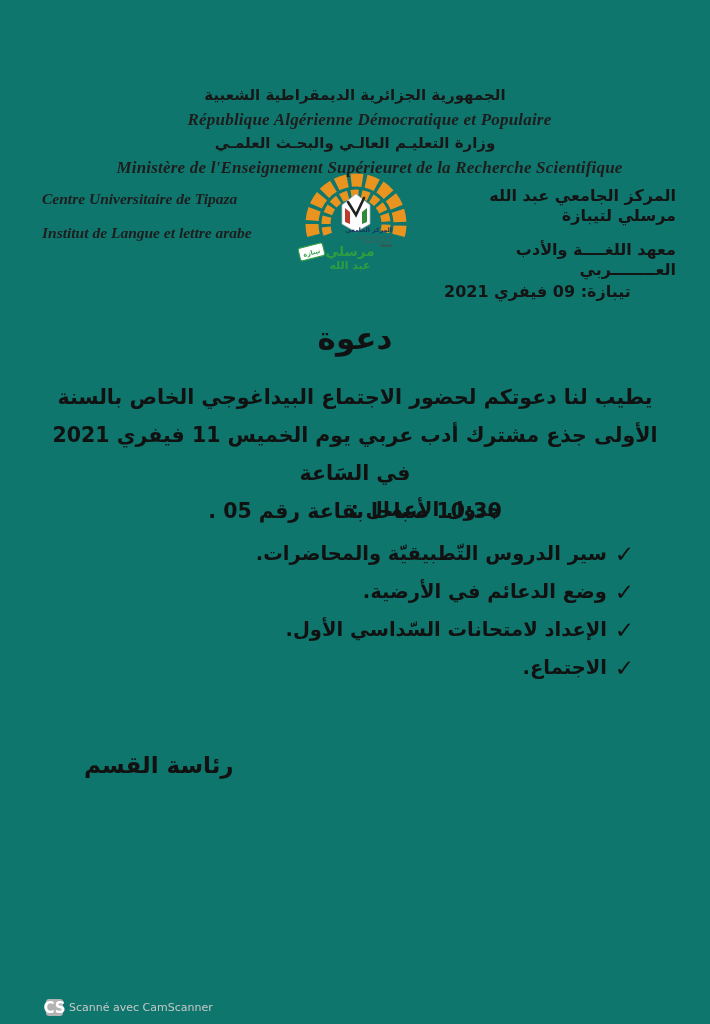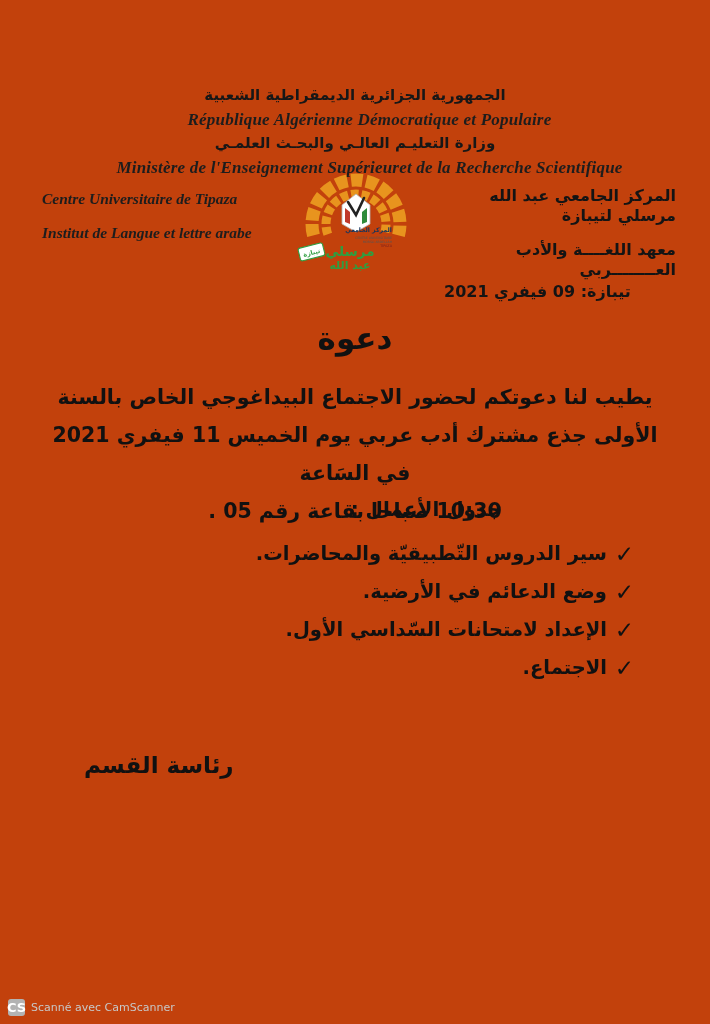--- a/index.html
+++ b/index.html
@@ -2,21 +2,21 @@
 <html lang="ar"><head>
 <meta charset="utf-8">
 <style>
   * { margin: 0; padding: 0; box-sizing: border-box; }
   html, body { background: #fff; }
   body { font-family: "DejaVu Sans", sans-serif; }
   .page {
     position: relative;
     width: 710px;
     height: 1024px;
-    background: #c2410c;
+    background: #0f766e;
     overflow: hidden;
     margin: 0 auto;
     color: #1b1b1b;
   }
 
   
   .header { position: absolute; top: 84px; left: 0; width: 100%; text-align: center; }
   .hdr-ar { font-weight: bold; font-size: 15px; line-height: 23px; color: #171717; }
   .hdr-fr {
     font-family: "Liberation Serif", serif;
@@ -82,23 +82,24 @@
   }
 
   
   .watermark {
     position: absolute; left: 8px; top: 999px;
     display: flex; align-items: center; gap: 6px;
   }
   .wm-badge {
     width: 17px; height: 17px; border-radius: 3px;
     background: #b3b3b3; color: #fff;
-    font-size: 13px; font-weight: bold;
+    font-size: 15px; font-weight: bold;
     display: flex; align-items: center; justify-content: center;
     font-family: "DejaVu Sans", sans-serif;
+    margin-left: 38px;
   }
   .wm-text { font-size: 11px; color: #c8c8c8; font-family: "DejaVu Sans", sans-serif; }
 </style>
 </head>
 <body>
 
 <div class="page">
 
   <header class="header">
     <div class="hdr-ar" dir="rtl">الجمهورية الجزائرية الديمقراطية الشعبية</div>

